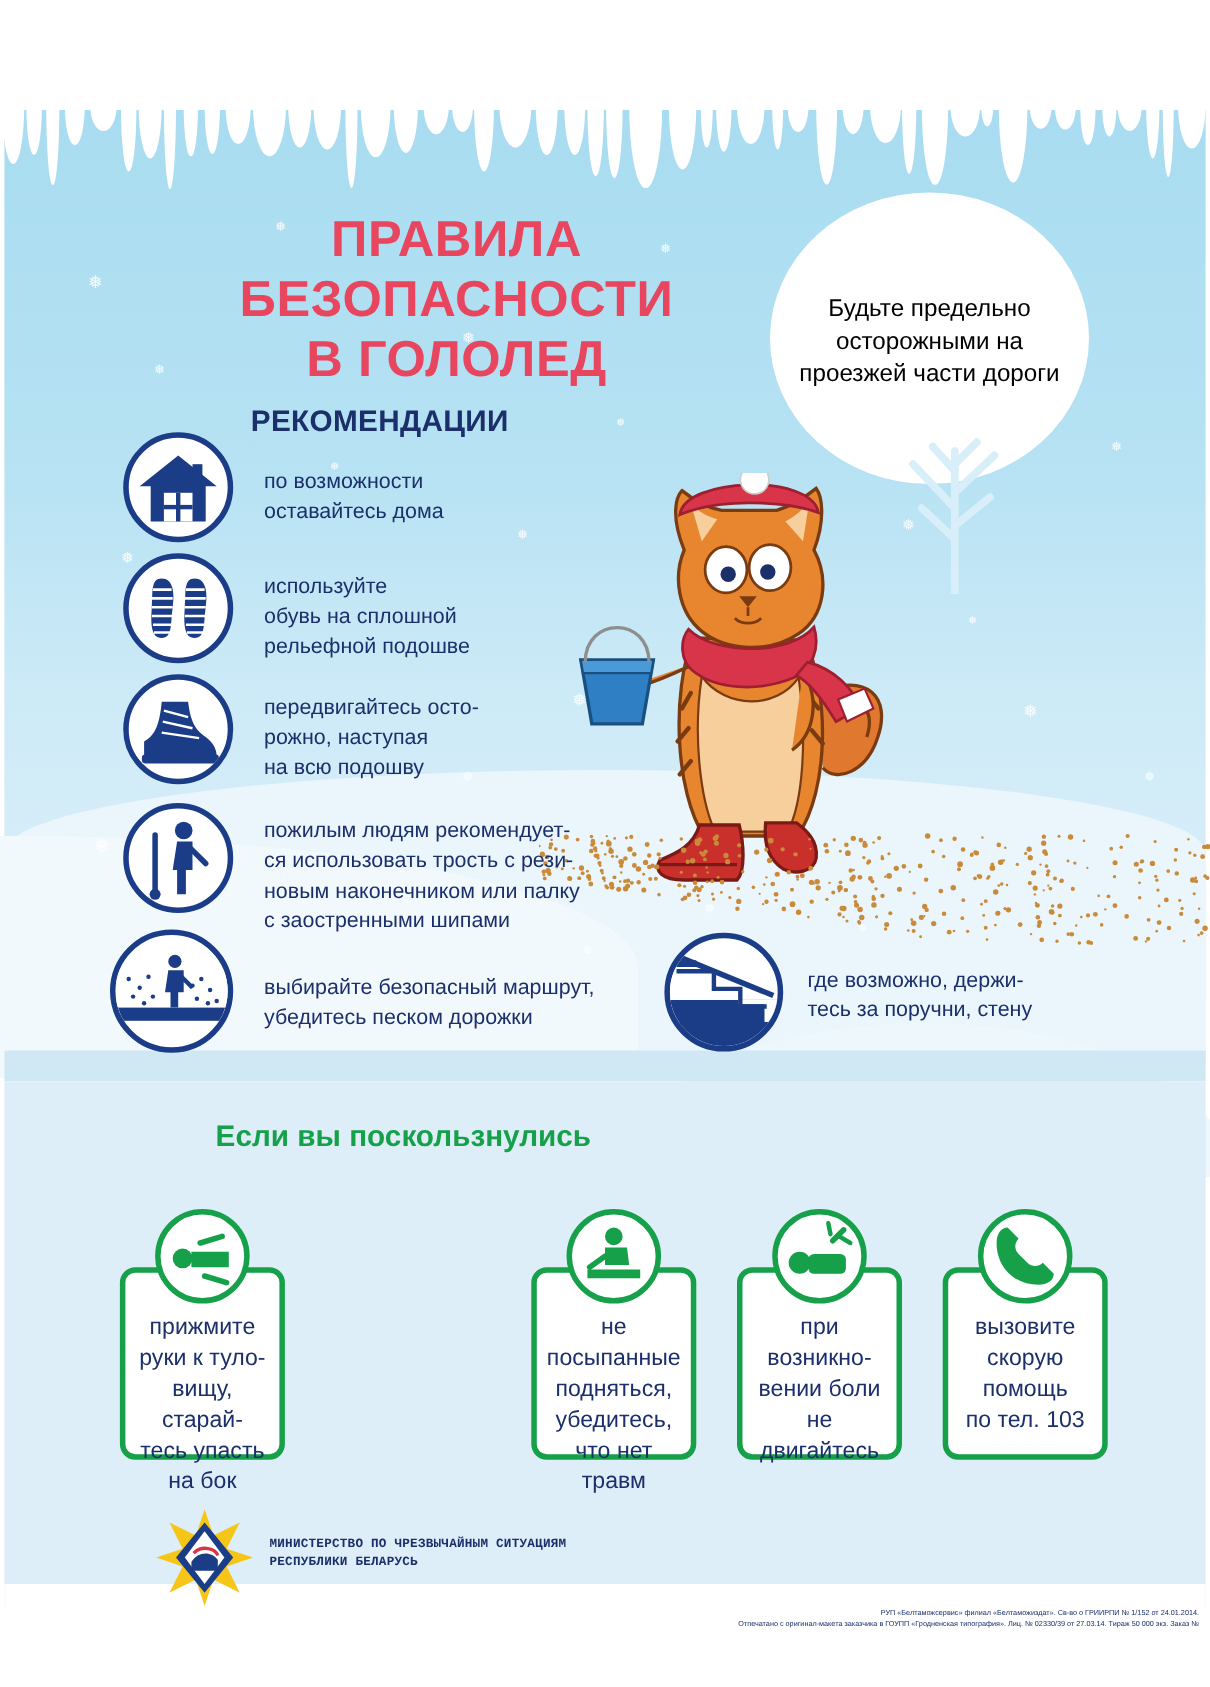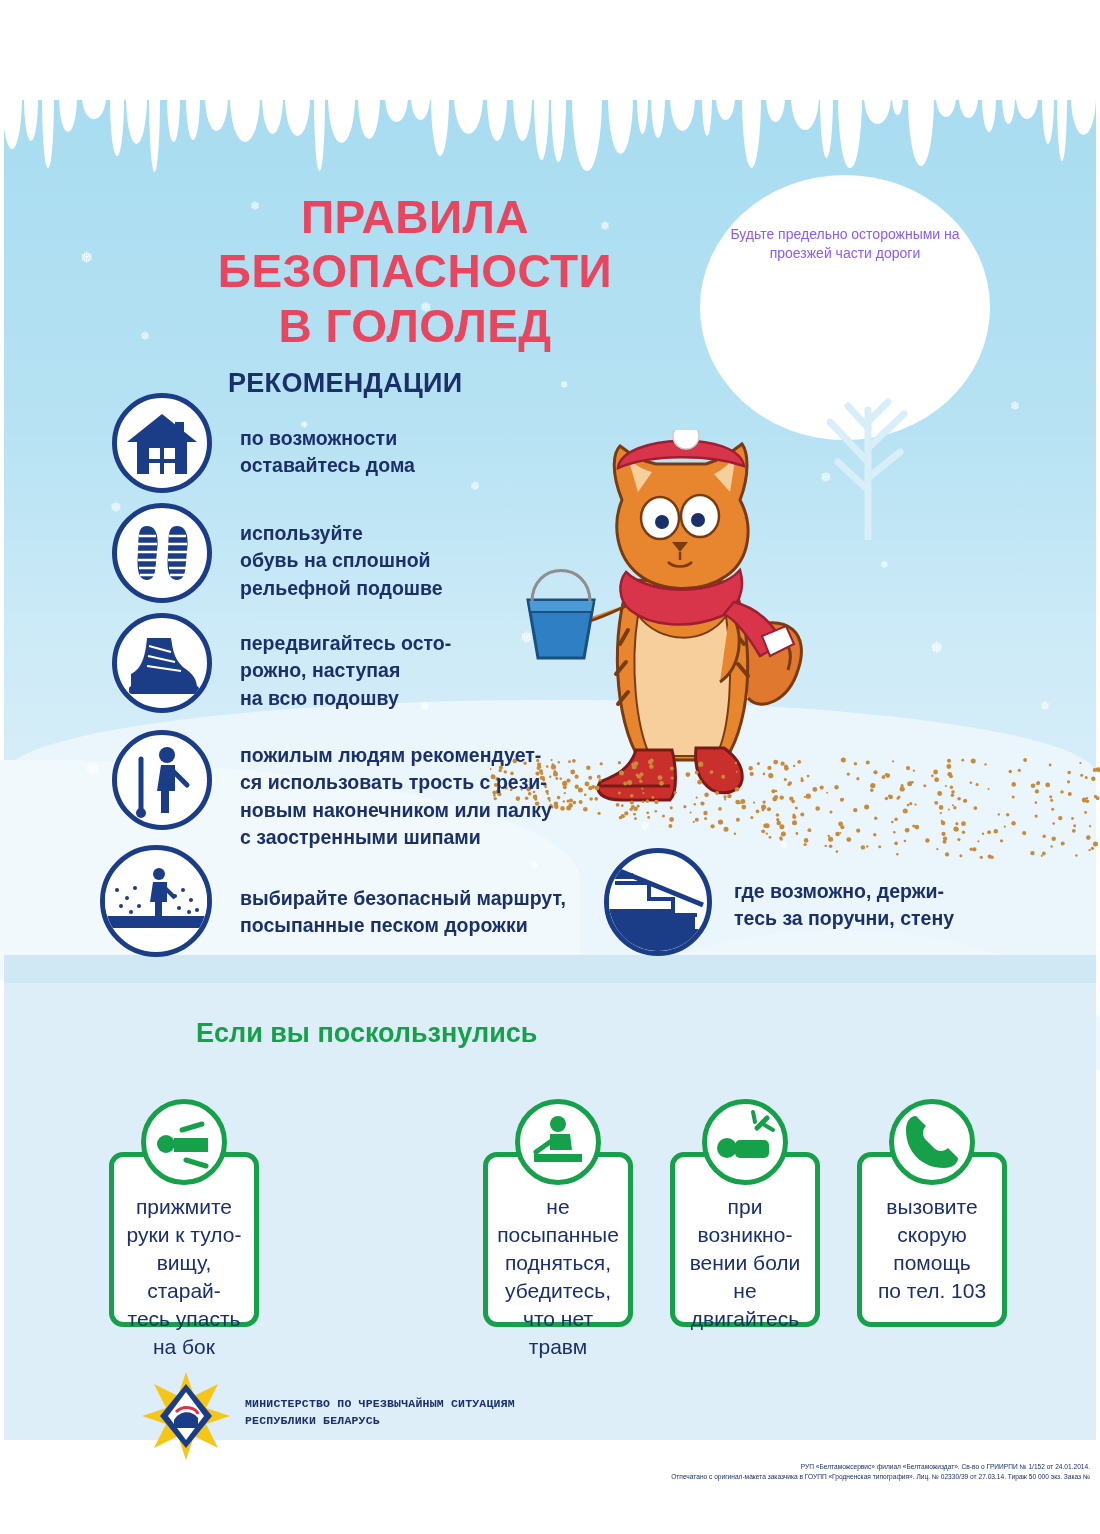--- a/index.html
+++ b/index.html
@@ -108,24 +108,25 @@
     text-align: center;
     padding-top: 50px;
   }
   .bubble .b-title {
     color: #e8455f;
     font-weight: bold;
     font-size: 28px;
     margin-bottom: 6px;
   }
   .bubble .b-text {
-    color: #8b5cf6;
-    font-size: 14px;
+    color: #000000;
+    font-size: 22px;
     line-height: 1.35;
     padding: 0 26px;
+    margin-top: 40px;
   }
 
   
   .tree { position: absolute; left: 808px; top: 370px; }
 
   
   .rec-title {
     position: absolute; left: 228px; top: 368px;
     color: #1b2f6b;
     font-weight: bold;
@@ -138,21 +139,21 @@
     border-radius: 50%;
     background: #ffffff;
     border: 5px solid #1b3c86;
     overflow: hidden;
   }
   .rec-text {
     position: absolute;
     color: #1b2f6b;
     font-size: 19.5px;
     line-height: 1.4;
-    font-weight: 700;
+    font-weight: 400;
   }
 
   
   .green-title {
     position: absolute; left: 196px; top: 1018px;
     color: #16a04a;
     font-weight: bold;
     font-size: 27px;
   }
   .card {
@@ -886,21 +887,21 @@
           <circle cx="78" cy="40" r="2"></circle>
             <circle cx="86" cy="50" r="2"></circle>
             <circle cx="74" cy="58" r="2"></circle>
           <circle cx="92" cy="60" r="2"></circle>
             <circle cx="84" cy="62" r="2"></circle>
             <circle cx="70" cy="46" r="2"></circle>
         </g>
       </svg>
     </div>
     <div class="rec-text" style="left:240px;top:885px;width:350px;white-space:pre-line">выбирайте безопасный маршрут,
-посыпанные песком дорожки</div>
+убедитесь песком дорожки</div>
   </div>
 
   <div class="rec-item">
     <div class="circ" style="left:604px;top:848px;width:108px;height:108px">
       <svg width="100" height="100" viewBox="0 0 100 100">
         <rect x="0" y="56" width="100" height="44" fill="#1b3c86"></rect>
         <path d="M0 28 L40 28 L40 44 L62 44 L62 60 L86 60 L86 76 L100 76 L100 56 L0 56 Z" fill="#ffffff"></path>
         <path d="M6 30 L40 30 L40 46 L64 46 L64 62 L88 62" fill="none" stroke="#1b3c86" stroke-width="4"></path>
         <path d="M6 16 L94 52" stroke="#1b3c86" stroke-width="5"></path>
         <path d="M0 20 L24 20 L24 26 L0 26 Z" fill="#1b3c86"></path>

